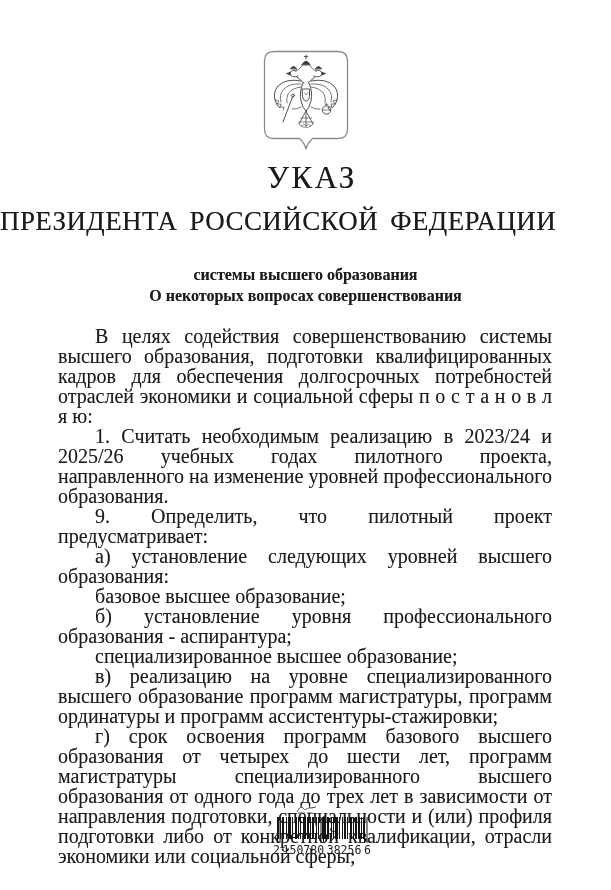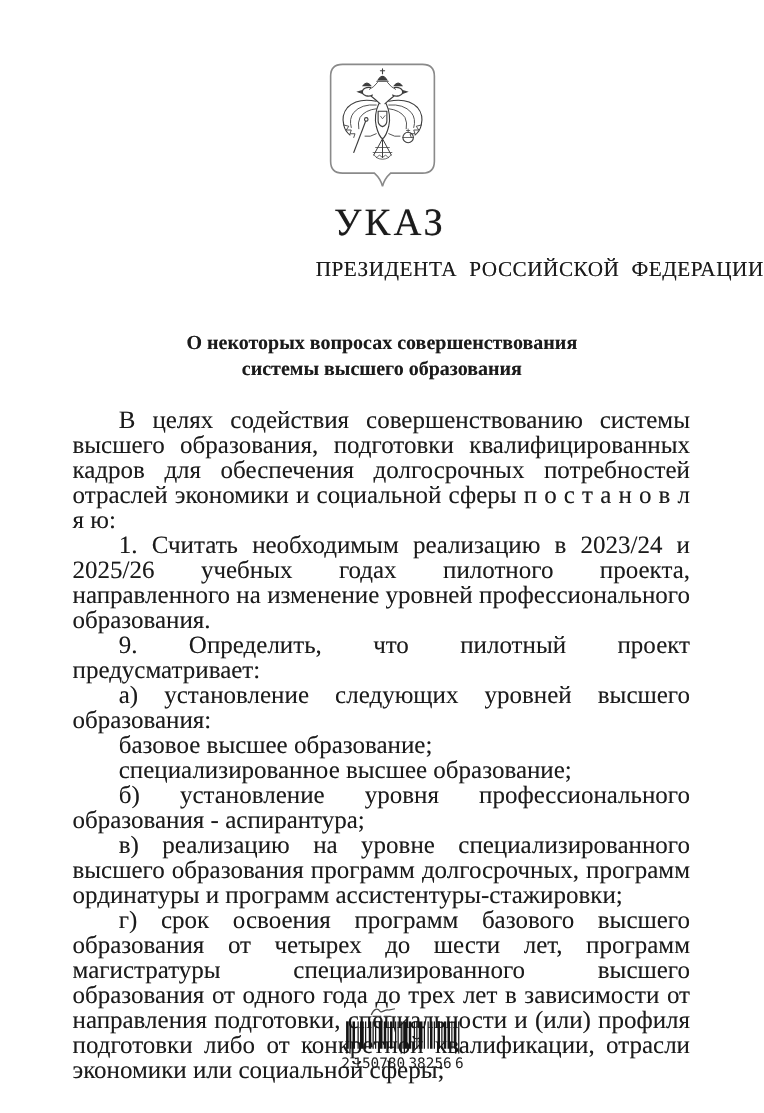--- a/index.html
+++ b/index.html
@@ -14,21 +14,21 @@
   .emblem{position:absolute;left:263px;top:50px;}
   .title{
     position:absolute;left:0;right:0;top:160px;margin:0;
     text-align:center;font-weight:normal;
     font-size:31px;letter-spacing:2.5px;
     text-shadow:0 0 .6px rgba(0,0,0,.55);
     padding-left:13px;
   }
   .issuer{
     position:absolute;left:0;right:0;top:206px;
-    text-align:right;font-size:17px;
+    text-align:left;font-size:27px;
     word-spacing:5px;letter-spacing:.4px;
     text-shadow:0 0 .5px rgba(0,0,0,.5);
   }
   .subject{
     position:absolute;left:0;right:0;top:264px;
     text-align:center;font-weight:bold;
     font-size:16px;line-height:21px;
     text-shadow:0 0 .4px rgba(0,0,0,.4);
   }
   .body-text{
@@ -103,33 +103,33 @@
         <path d="M37.5 68 h11 M35.5 72 h15 M38 76 q5 3 10 0" stroke-width="0.6"></path>
         <path d="M36 74 l2.5 2 2 -2 2.5 2 2.5 -2 2 2 2.5 -2" stroke-width="0.6"></path>
       </g>
     </svg>
   </div>
 
   <h1 class="title">УКАЗ</h1>
   <div class="issuer">ПРЕЗИДЕНТА РОССИЙСКОЙ ФЕДЕРАЦИИ</div>
 
   <div class="subject">
+    <div>системы высшего образования</div>
     <div>О некоторых вопросах совершенствования</div>
-    <div>системы высшего образования</div>
   </div>
 
   <div class="body-text">
     <p>В целях содействия совершенствованию системы высшего образования, подготовки квалифицированных кадров для обеспечения долгосрочных потребностей отраслей экономики и социальной сферы п о с т а н о в л я ю:</p>
     <p>1. Считать необходимым реализацию в 2023/24 и 2025/26 учебных годах пилотного проекта, направленного на изменение уровней профессионального образования.</p>
     <p>9. Определить, что пилотный проект предусматривает:</p>
     <p>а) установление следующих уровней высшего образования:</p>
     <p>базовое высшее образование;</p>
+    <p>б) установление уровня профессионального образования - аспирантура;</p>
     <p>специализированное высшее образование;</p>
-    <p>б) установление уровня профессионального образования - аспирантура;</p>
-    <p>в) реализацию на уровне специализированного высшего образования программ долгосрочных, программ ординатуры и программ ассистентуры-стажировки;</p>
+    <p>в) реализацию на уровне специализированного высшего образование программ магистратуры, программ ординатуры и программ ассистентуры-стажировки;</p>
     <p>г) срок освоения программ базового высшего образования от четырех до шести лет, программ магистратуры специализированного высшего образования от одного года до трех лет в зависимости от направления подготовки, специальности и (или) профиля подготовки либо от конкретной квалификации, отрасли экономики или социальной сферы;</p>
   </div>
 
   <div class="barcode">
     <svg class="mark" width="22" height="11" viewBox="0 0 22 11">
       <path d="M1 8 C3 3 6 2 8 5 C9 7 12 3 15 4 L20 3 M2 9 h7 M11 9 h6" fill="none" stroke="#4a4a4a" stroke-width="1"></path>
     </svg>
     <svg class="bars" width="93" height="26" viewBox="0 0 93 26">
       <path d="M1 11 H91" stroke="#141414" stroke-width="22" stroke-dasharray="2 1 1 1 2 2 1 1 3 1 1 2 2 1 1 1 1 2 3 1 2 1 1 1 2 2 1 1 1 3 1 1 2 1 2 2 1 1 1 1 3 1 1 2 1 1 2 1 1 2 2 1 1 1 2 1"></path>
       <g stroke="#141414" stroke-width="1">

